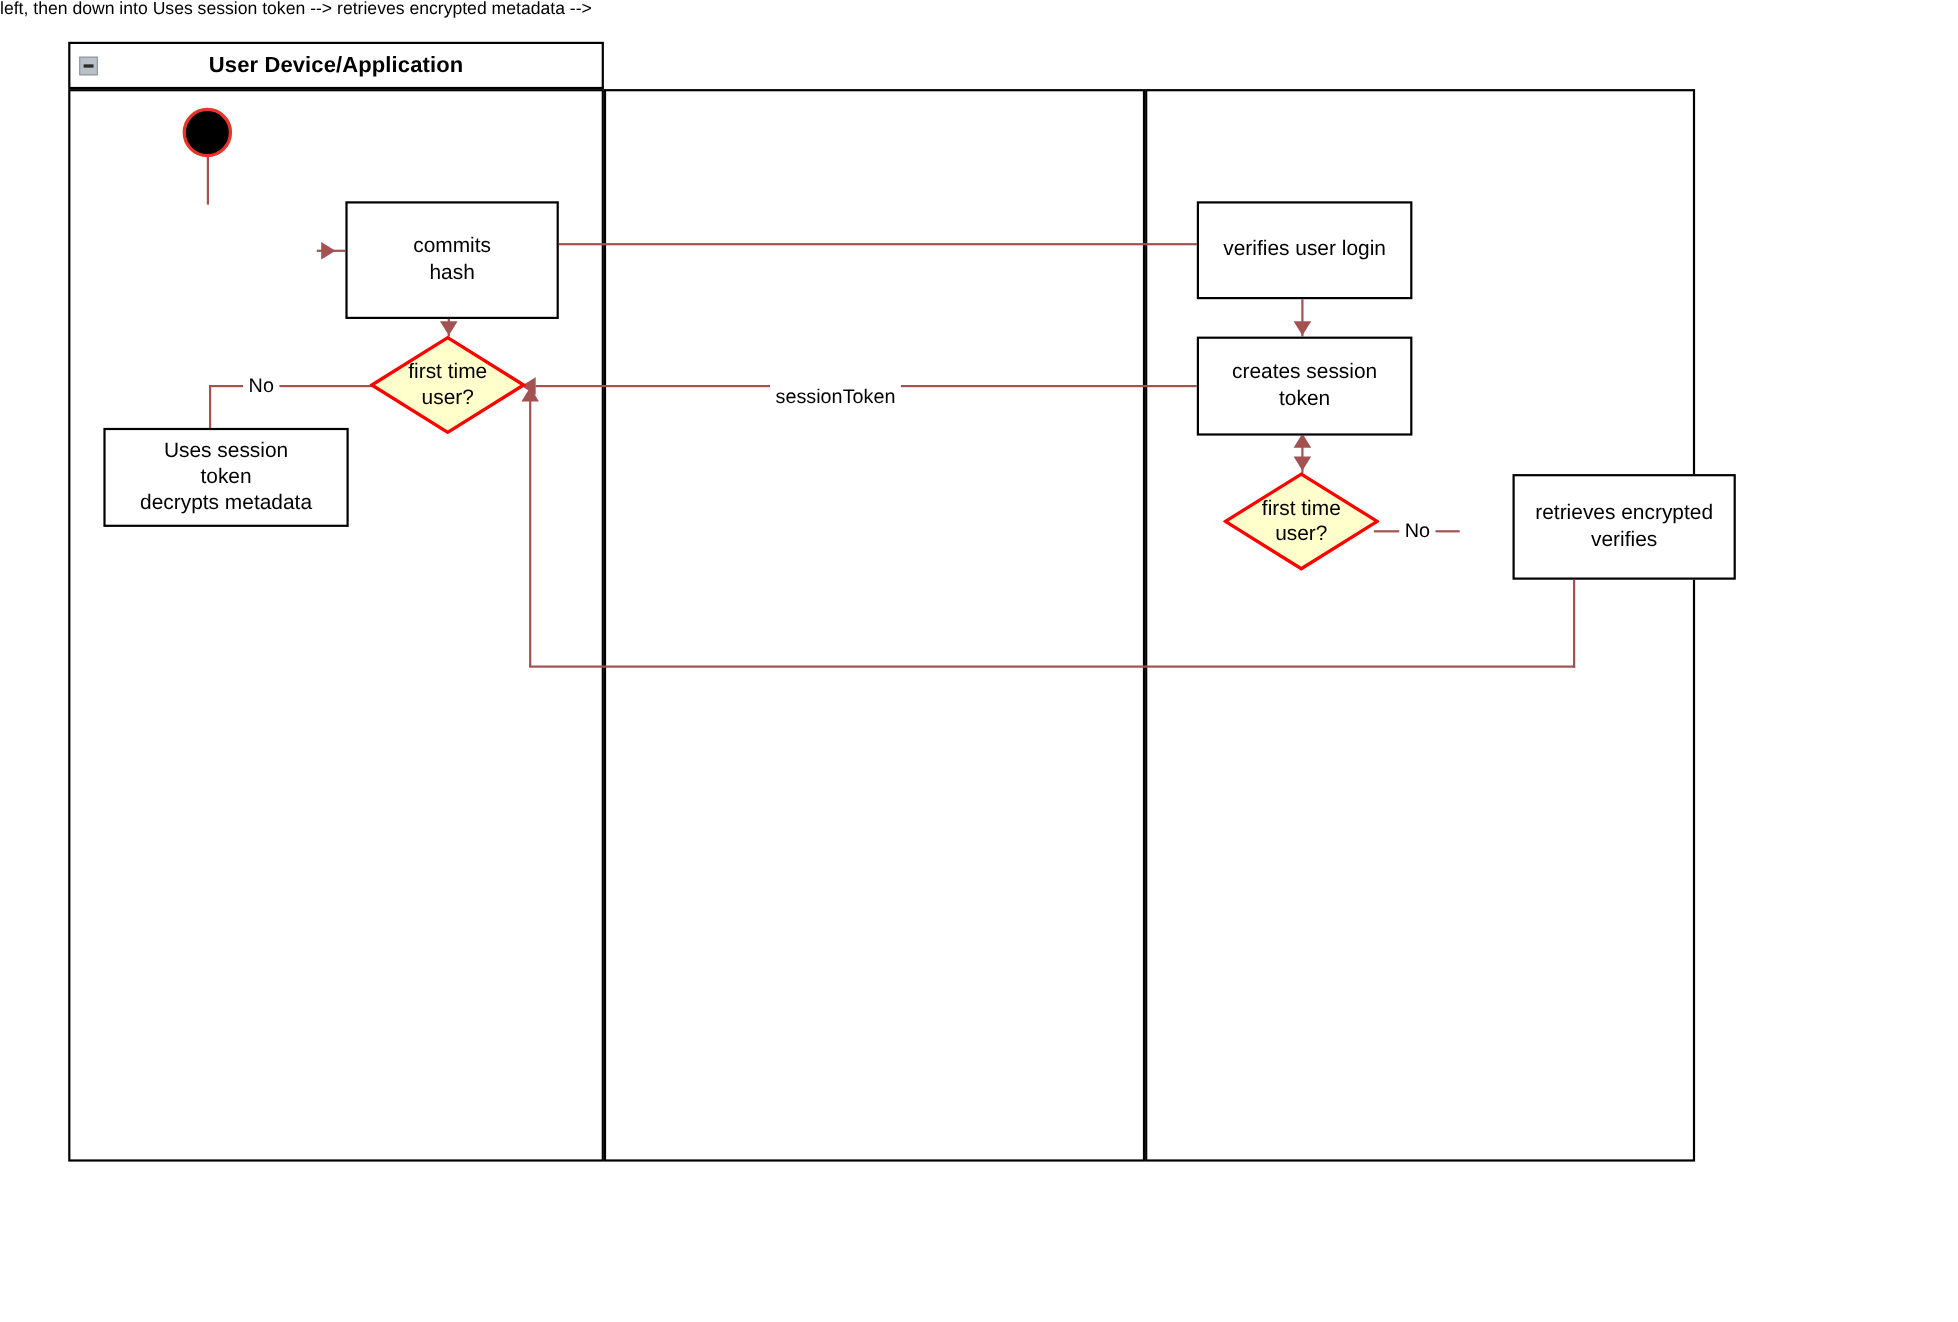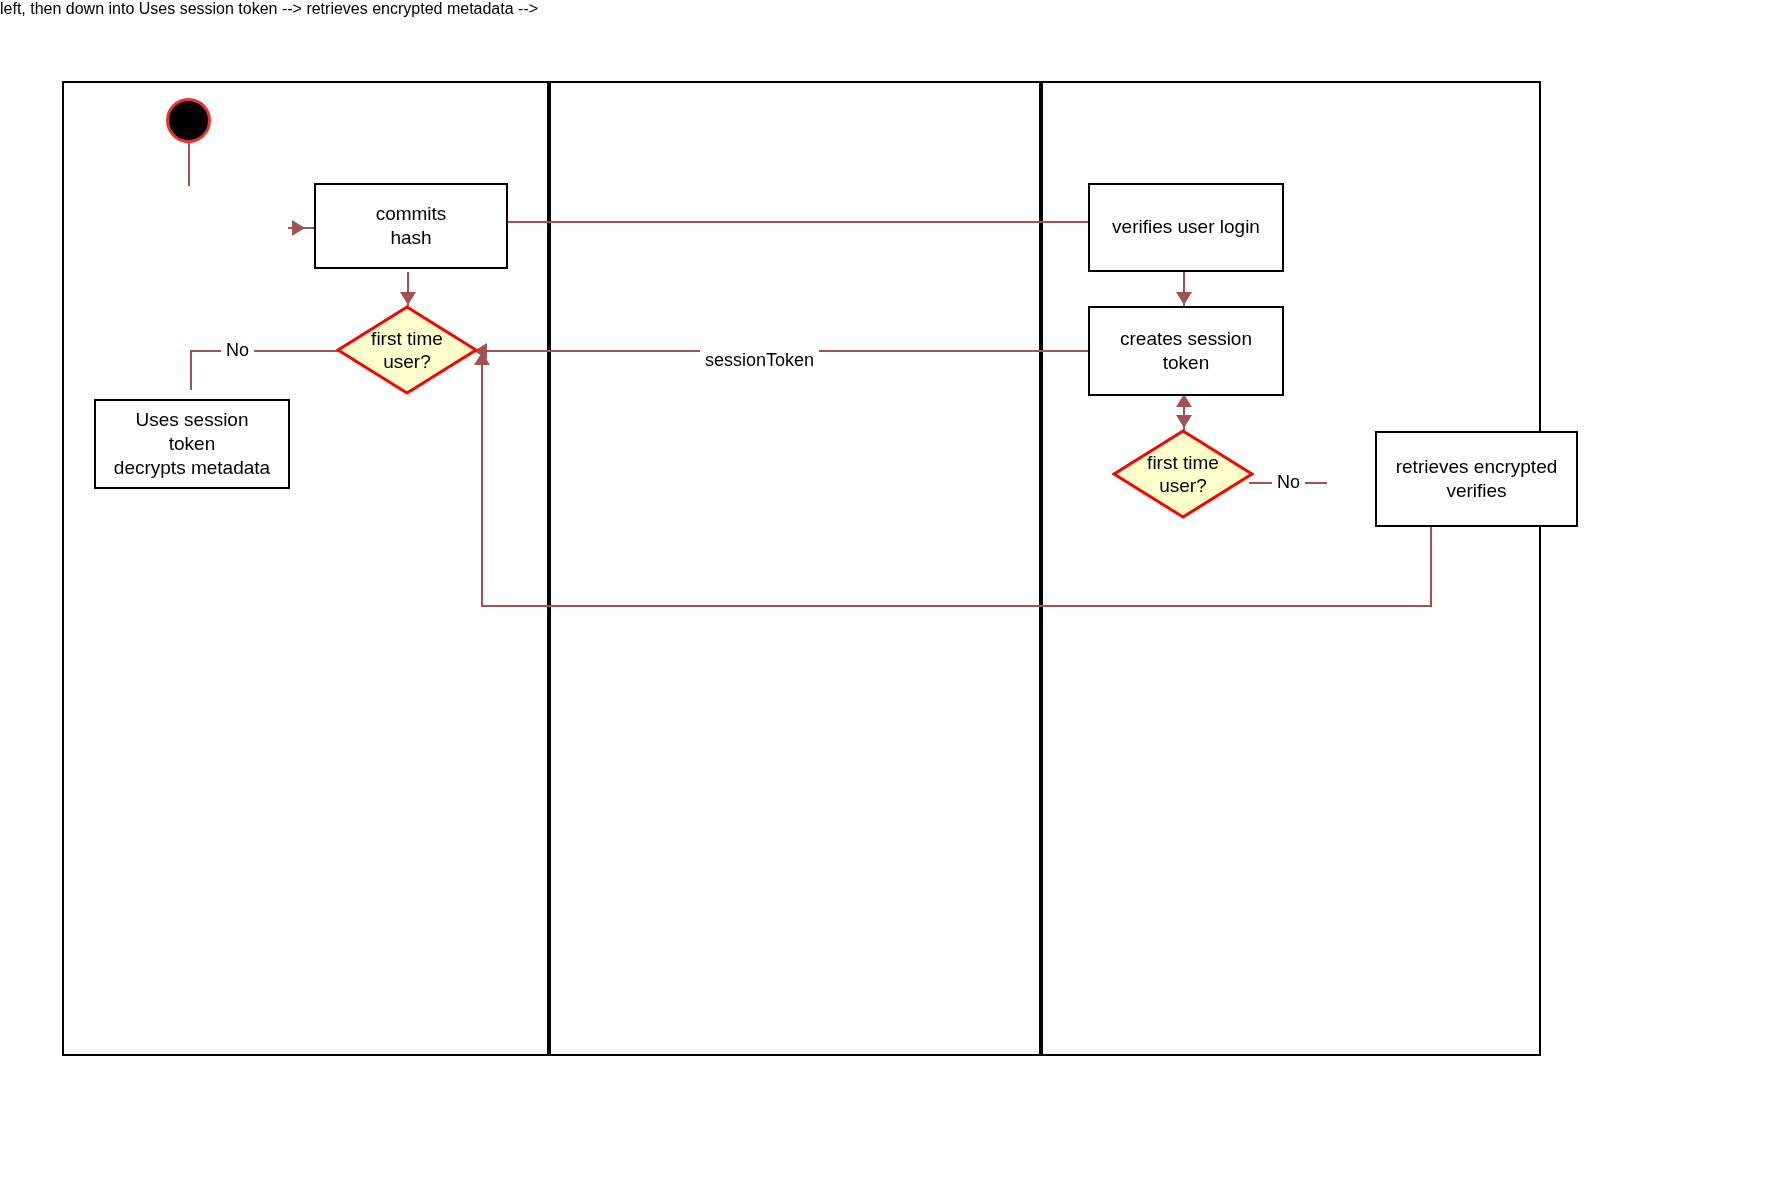--- a/index.html
+++ b/index.html
@@ -45,20 +45,26 @@
 
   .edge-label{position:absolute;font-size:18px;color:#000000;background:#ffffff;
               padding:0 5px;white-space:nowrap;z-index:5;text-align:center;line-height:1.3;}
 </style>
 </head>
 <body>
 
 <div id="canvas">
 
   
+  <div class="lane-header" style="left:62px;top:38px;width:487px;height:43px;">
+    <span class="collapse-icon">
+        <i></i>
+      </span>
+    <span class="lane-title">User Device/Application</span>
+  </div>
 
   
   <div class="lane" style="left:62px;top:81px;width:487px;height:975px;"></div>
   <div class="lane" style="left:549px;top:81px;width:492px;height:975px;"></div>
   <div class="lane" style="left:1041px;top:81px;width:500px;height:975px;"></div>
 
   
 
   
   <div class="ln lnv" style="left:188px;top:142px;height:44px;"></div>
@@ -109,42 +115,42 @@
   <div class="edge-label" style="left:1272px;top:471px;">No</div>
 
   
 
   
   <div class="startnode" style="left:166px;top:98px;width:45px;height:45px;"></div>
 
   
 
   
-  <div class="box" style="left:314px;top:183px;width:194px;height:86px;">
+  <div class="box" style="left:314px;top:183px;width:194px;height:107px;">
     <span>
       <span style="display:block">commits</span>
       <span style="display:block">hash</span>
     </span>
   </div>
 
   
   <div class="diamond" style="left:336px;top:305px;width:142px;height:90px;">
     <svg width="142" height="90" viewBox="0 0 142 90">
       <polygon points="71,2 140,45 71,88 2,45" fill="#ffffcc" stroke="#ff0000" stroke-width="3"></polygon>
     </svg>
     <div class="dtext">
       <span>
         <span style="display:block">first time</span>
         <span style="display:block">user?</span>
       </span>
     </div>
   </div>
 
   
-  <div class="box" style="left:94px;top:399px;width:196px;height:90px;">
+  <div class="box" style="left:94px;top:389px;width:223px;height:90px;">
     <span>
       <span style="display:block">Uses session</span>
       <span style="display:block">token</span>
       <span style="display:block">decrypts metadata</span>
     </span>
   </div>
 
   
   <div class="box" style="left:1088px;top:183px;width:196px;height:89px;">
     <span>verifies user login</span>

